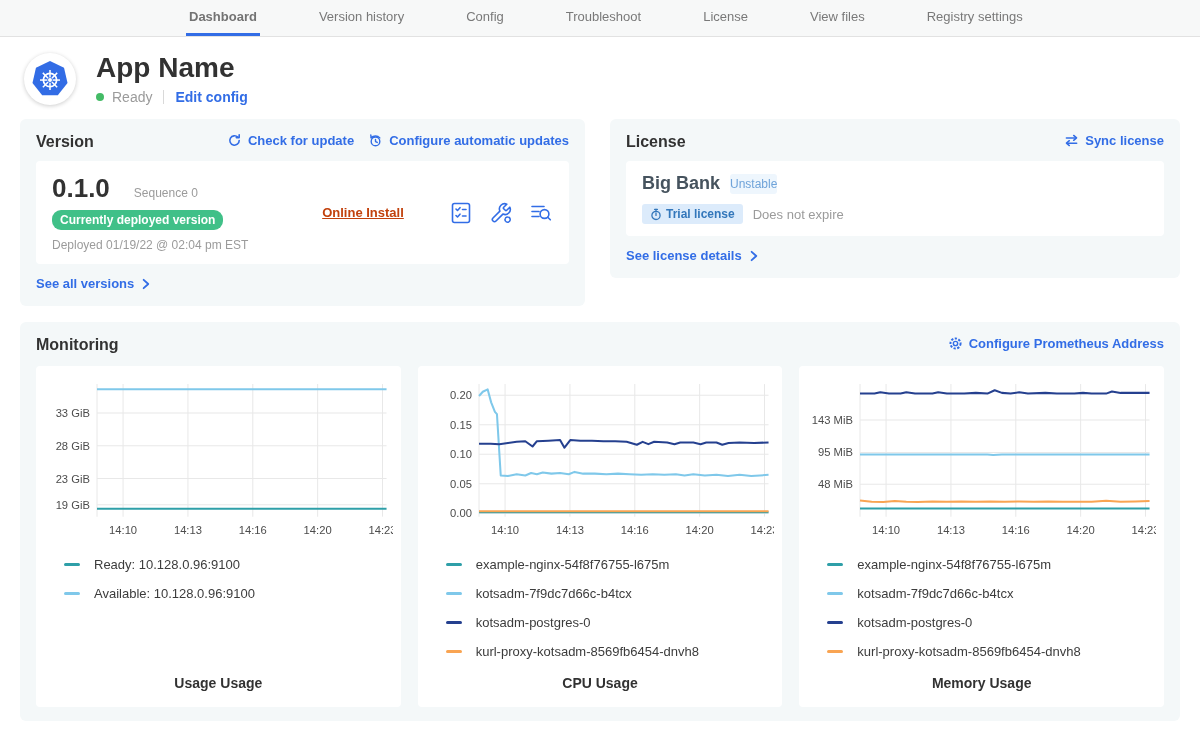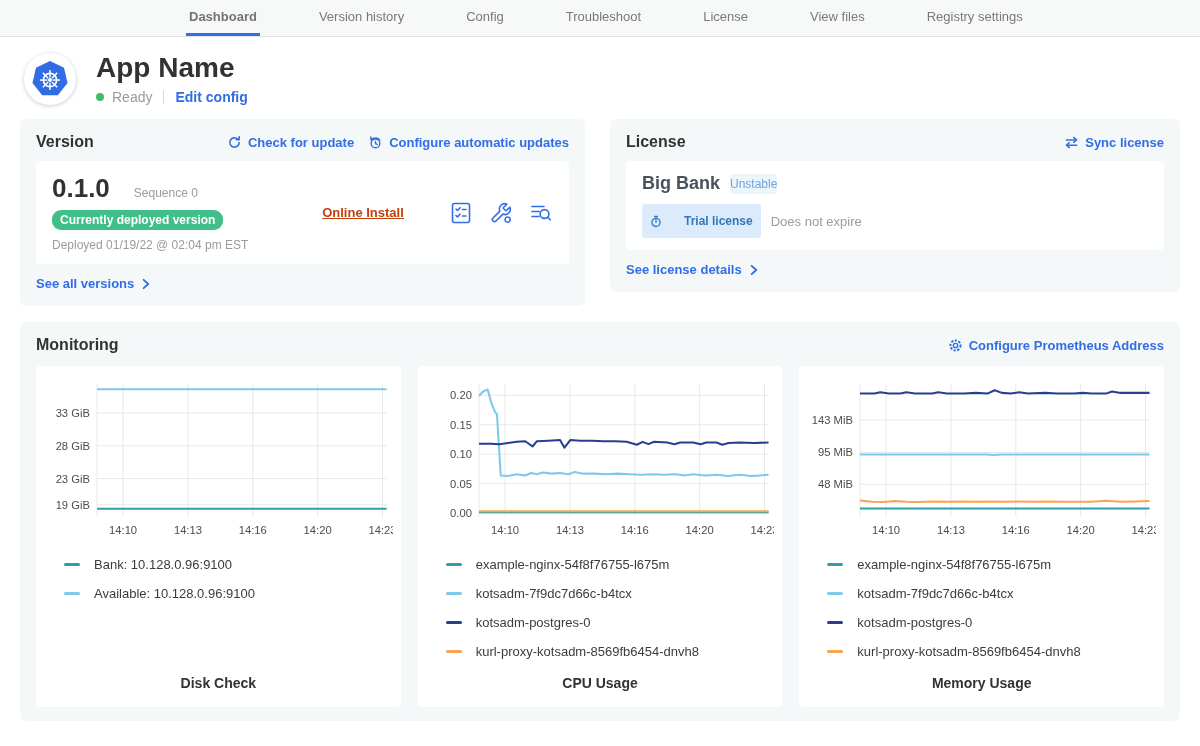--- a/index.html
+++ b/index.html
@@ -24,42 +24,42 @@
   .status-text { color: #9b9b9b; font-size: 14px; }
   .vdiv { width: 1px; height: 14px; background: #d9d9d9; margin: 0 3px; }
   .link { color: #326de6; font-weight: bold; cursor: pointer; font-size: 13px;
           display: inline-flex; align-items: center; gap: 6px; text-decoration: none; }
   .edit-config { font-size: 14px; }
   
   .row { display: flex; gap: 25px; padding: 0 20px; margin-top: 2px; align-items: flex-start; }
   .panel { background: #f4f8f9; border-radius: 6px; padding: 14px 16px; }
   .panel.version { flex: 0 0 565px; }
   .panel.license { flex: 1; }
-  .panel-head { display: flex; justify-content: space-between; align-items: center; }
+  .panel-head { display: flex; justify-content: space-between; align-items: flex-start; }
   .panel-title { font-size: 16px; font-weight: bold; }
   .head-links { display: flex; gap: 14px; }
   .white-card { background: #fff; border-radius: 4px; margin-top: 10px; padding: 12px 16px; }
   .vc { display: flex; align-items: center; }
   .vc-left { min-width: 225px; }
   .vrow { display: flex; align-items: baseline; gap: 24px; }
   .vnum { font-size: 26px; font-weight: bold; }
   .vseq { font-size: 12px; color: #9b9b9b; }
   .green-badge { display: inline-block; background: #40c088; color: #fff; font-size: 12px;
                  font-weight: bold; padding: 3px 8px; border-radius: 9px; margin-top: 6px; }
   .deployed { font-size: 12px; color: #9b9b9b; margin-top: 8px; }
   .install-type { flex: 1; text-align: center; font-size: 13px; font-weight: bold; color: #c2410c; text-decoration: underline; }
   .vc-icons { display: flex; gap: 16px; align-items: center; }
   .icon-btn { color: #326de6; cursor: pointer; line-height: 0; }
   .see-link { margin-top: 12px; }
   .lic-row { display: flex; align-items: center; gap: 10px; }
   .lic-name { font-size: 18px; font-weight: bold; color: #46535e; }
   .chan-badge { background: #eef6fd; color: #6fa3d9; font-size: 12px; padding: 3px 0; border-radius: 3px; }
   .lic-row2 { margin-top: 10px; display: flex; align-items: center; gap: 10px; }
-  .trial-badge { display: inline-flex; align-items: center; gap: 22px; background: #dcebfb; color: #3377bb;
-                 font-size: 12px; font-weight: bold; padding: 10px 8px; border-radius: 3px; }
+  .trial-badge { display: inline-flex; align-items: center; gap: 4px; background: #dcebfb; color: #3377bb;
+                 font-size: 12px; font-weight: bold; padding: 3px 8px; border-radius: 3px; }
   .expiry { font-size: 13px; color: #9b9b9b; }
   
   .panel.monitoring { margin: 16px 20px 0; }
   .charts { display: flex; gap: 17px; margin-top: 12px; align-items: stretch; }
   .chart-card { flex: 1; background: #fff; border-radius: 4px; padding: 12px 8px 16px;
                 display: flex; flex-direction: column; }
   .chart-svg { width: 100%; display: block; }
   svg text { font-family: "Liberation Sans", sans-serif; font-size: 11px; fill: #4c4c4c; }
   .legend-item { display: flex; align-items: center; gap: 14px; margin: 14px 0 0 20px;
                  font-size: 13px; color: #3c3c3c; }
@@ -244,27 +244,27 @@
           <text x="77.56" y="153" text-anchor="middle">14:10</text>
           <text x="141.176" y="153" text-anchor="middle">14:13</text>
           <text x="204.792" y="153" text-anchor="middle">14:16</text>
           <text x="268.408" y="153" text-anchor="middle">14:20</text>
           <text x="332.024" y="153" text-anchor="middle">14:23</text>
           <polyline points="52.0,128.3 336.0,128.3" fill="none" stroke="#2e9fa8" stroke-width="2" stroke-linejoin="round"></polyline>
           <polyline points="52.0,11.1 336.0,11.1" fill="none" stroke="#7fc8ea" stroke-width="2" stroke-linejoin="round"></polyline>
         </svg>
         <div class="legend-item">
           <span class="swatch" style="background: rgb(46, 159, 168);"></span>
-          <span>Bank: 10.128.0.96:9100</span>
+          <span>Ready: 10.128.0.96:9100</span>
         </div>
         <div class="legend-item">
           <span class="swatch" style="background: rgb(127, 200, 234);"></span>
           <span>Available: 10.128.0.96:9100</span>
         </div>
-        <div class="chart-title">Disk Check</div>
+        <div class="chart-title">Usage Usage</div>
       </div>
       <div class="chart-card">
         <svg viewBox="0 0 342 162" class="chart-svg">
           <line x1="52" y1="6" x2="52" y2="136" stroke="#e8e8e8" stroke-width="1"></line>
           <line x1="77.56" y1="6" x2="77.56" y2="136" stroke="#e8e8e8" stroke-width="1"></line>
           <line x1="141.176" y1="6" x2="141.176" y2="136" stroke="#e8e8e8" stroke-width="1"></line>
           <line x1="204.792" y1="6" x2="204.792" y2="136" stroke="#e8e8e8" stroke-width="1"></line>
           <line x1="268.408" y1="6" x2="268.408" y2="136" stroke="#e8e8e8" stroke-width="1"></line>
           <line x1="332.024" y1="6" x2="332.024" y2="136" stroke="#e8e8e8" stroke-width="1"></line>
           <line x1="52" y1="16.97777777777777" x2="336" y2="16.97777777777777" stroke="#e8e8e8" stroke-width="1"></line>

